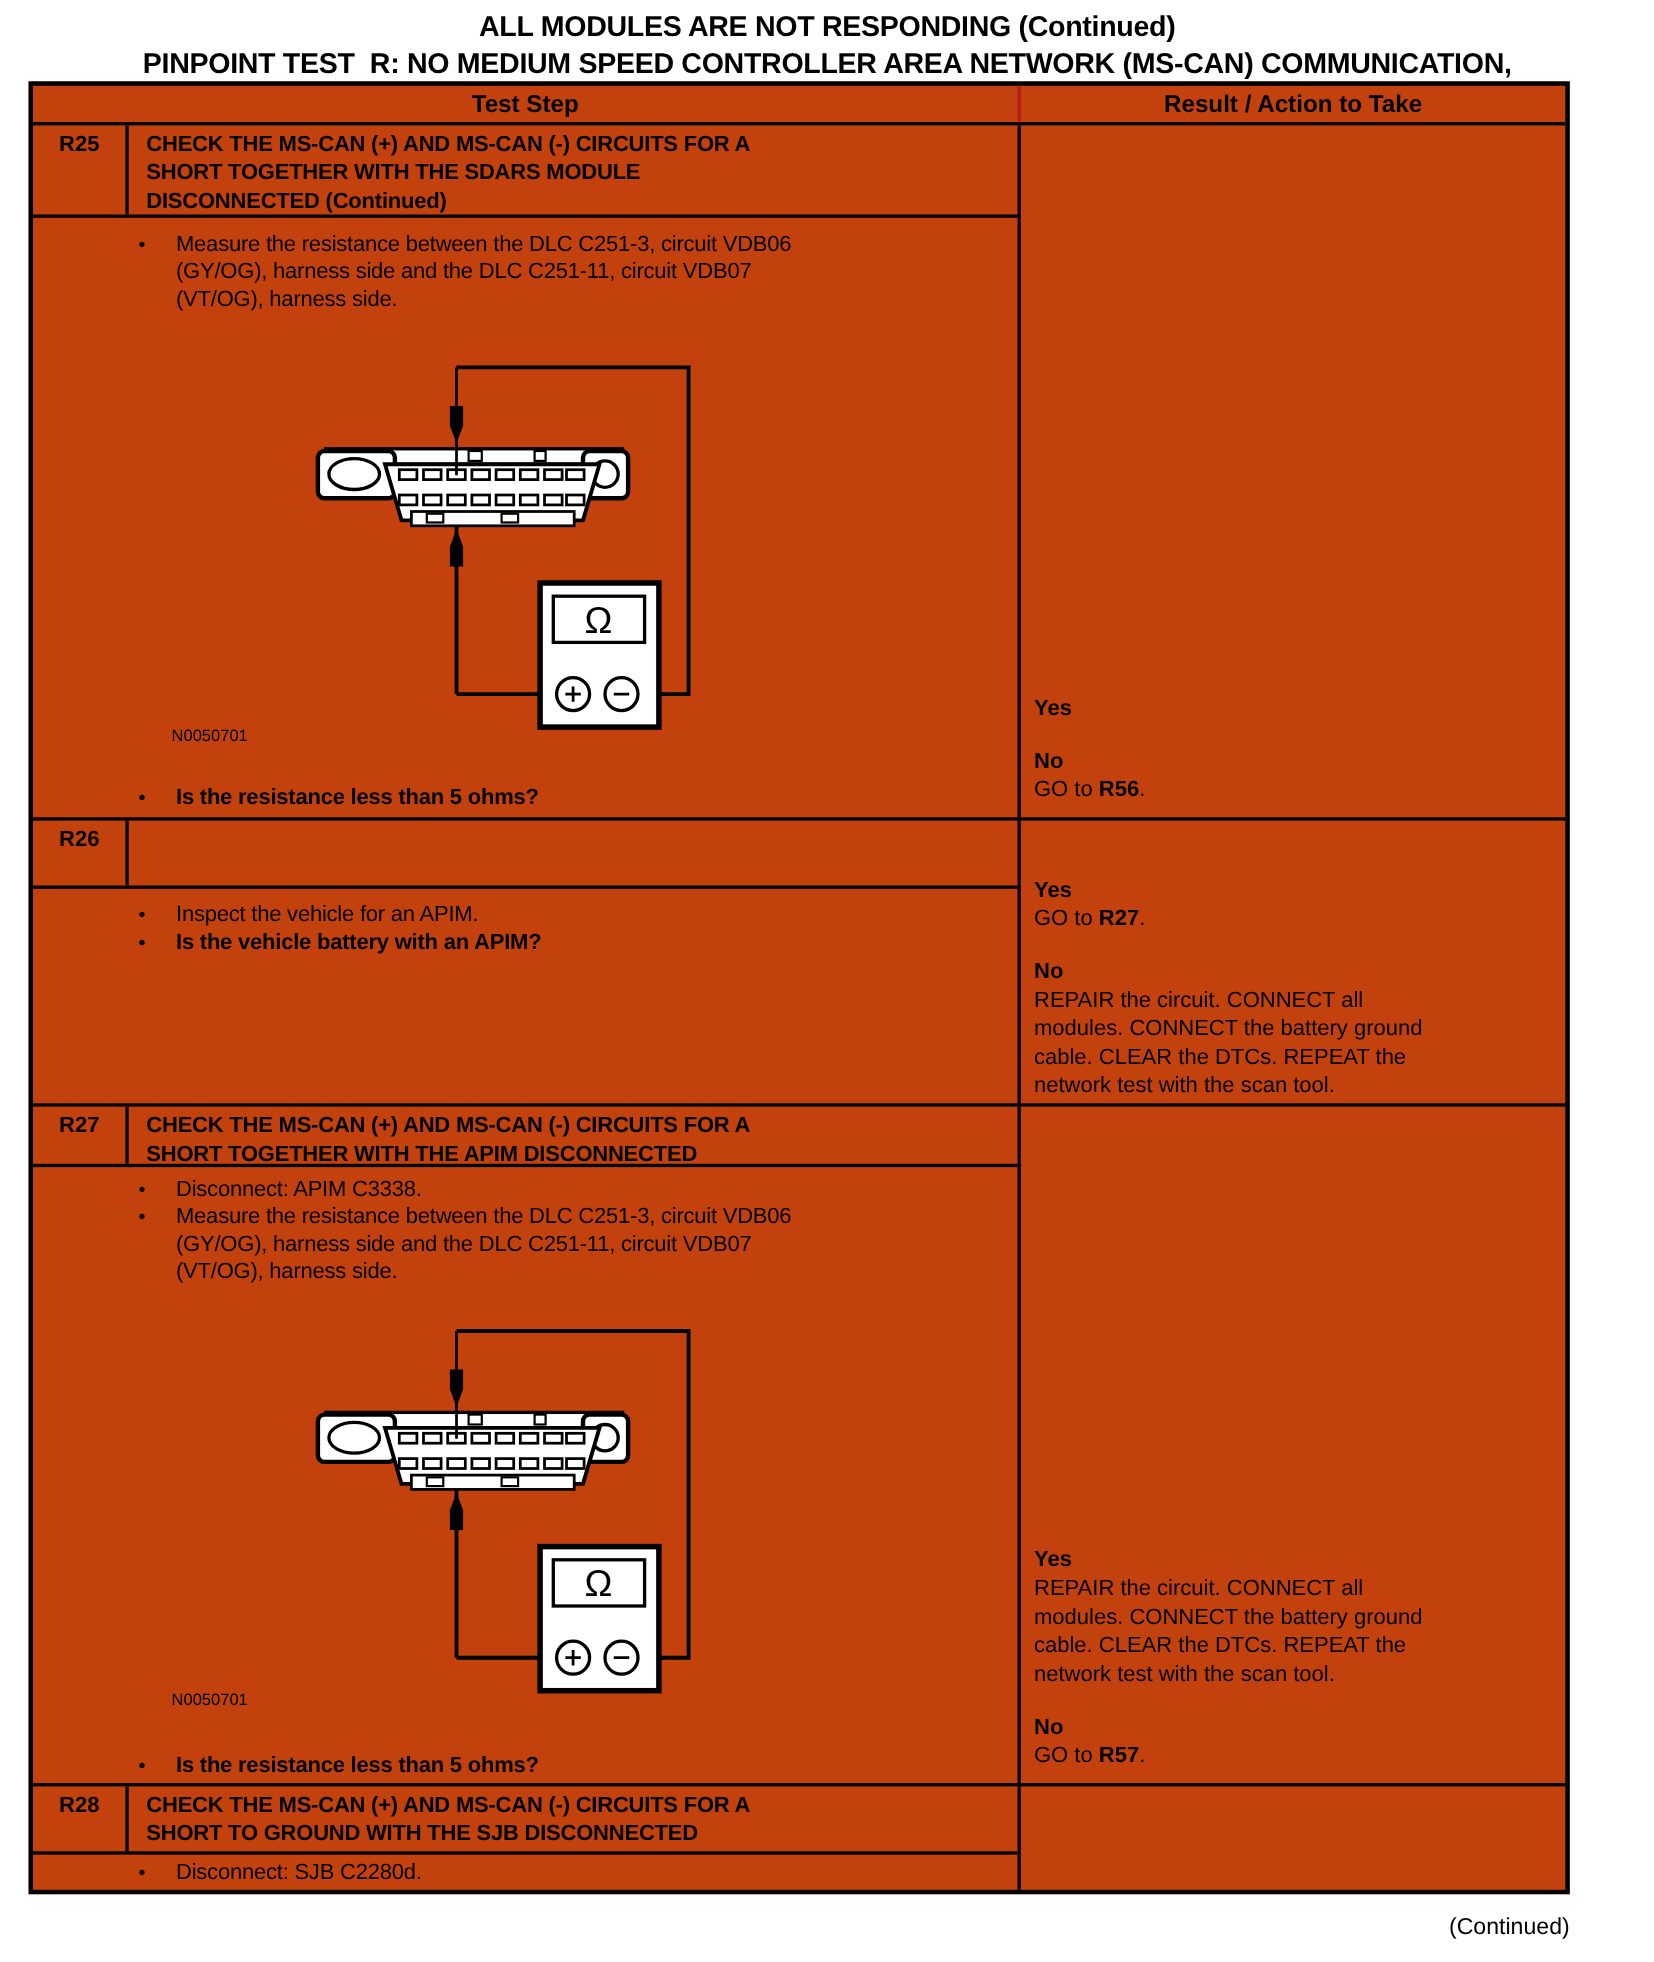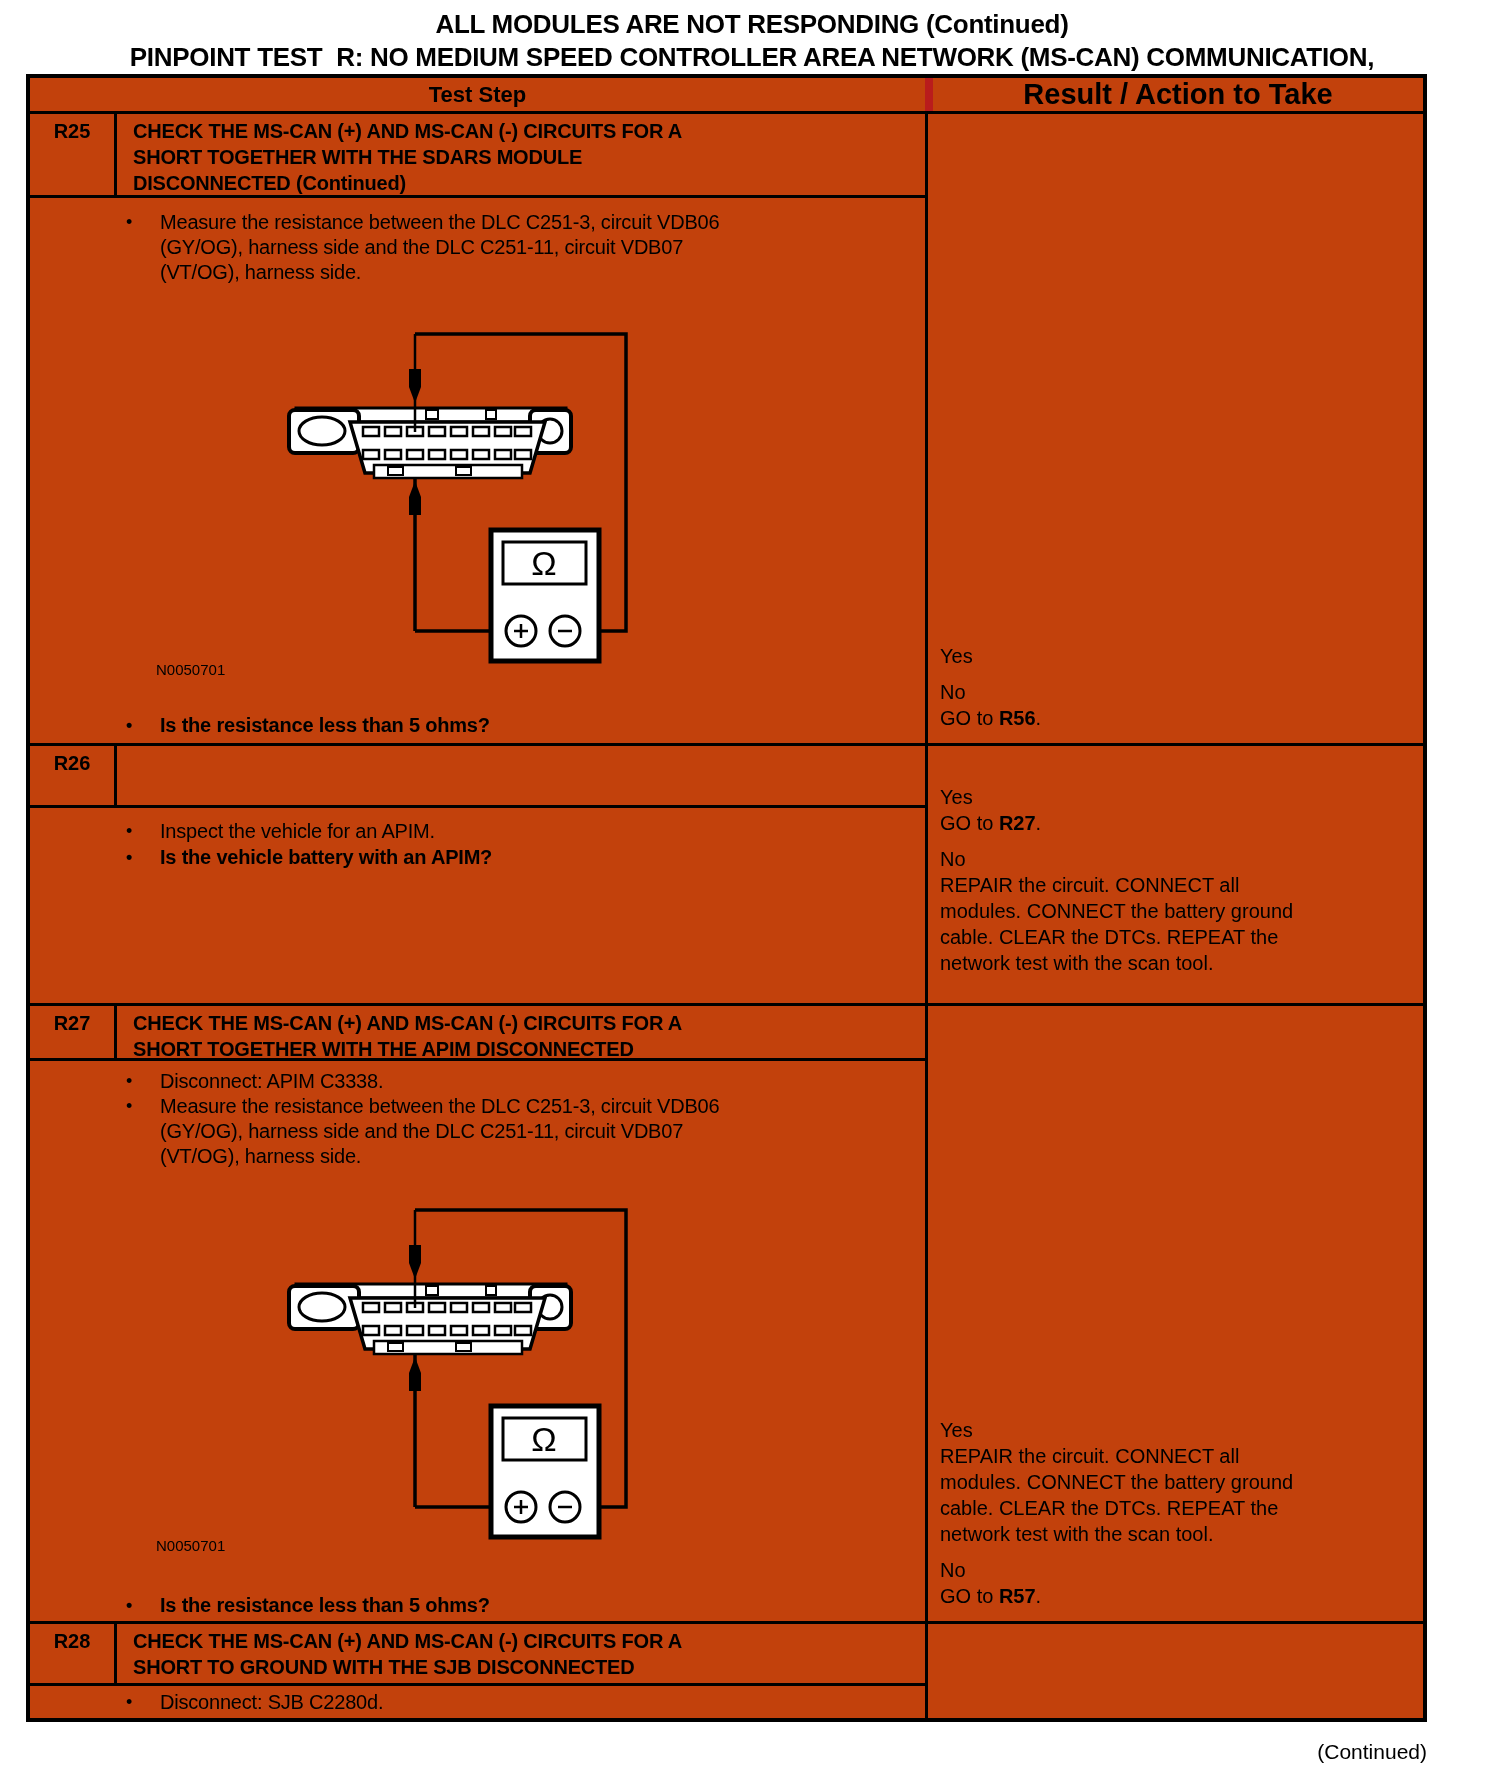--- a/index.html
+++ b/index.html
@@ -16,22 +16,22 @@
     letter-spacing:-0.3px;
   }
   
   .ptable {
     position:absolute; left:26px; top:74px; width:1401px;
     border:4px solid #000; background:#c2410c;
   }
   .thead-row { display:flex; height:36px; border-bottom:3px solid #000; }
   .th-left  { width:895px; display:flex; align-items:center; justify-content:center;
               font-weight:bold; font-size:22px; }
-  .th-right { flex:1; border-left:8px solid #b91c1c; display:flex; align-items:center;
-              justify-content:center; font-weight:bold; font-size:29px; }
+  .th-right { flex:1; border-left:3px solid #b91c1c; display:flex; align-items:center;
+              justify-content:center; font-weight:bold; font-size:22px; }
   .block { display:flex; border-bottom:3px solid #000; }
   .block:last-child { border-bottom:none;justify-content:space-between; }
   .block-left  { width:895px; display:flex; flex-direction:column; }
   .block-right { flex:1; border-left:3px solid #000; display:flex; flex-direction:column;
                  padding:0 12px; font-size:20px; line-height:26px; }
   .head { display:flex; border-bottom:3px solid #000; overflow:hidden; }
   .num  { width:87px; border-right:3px solid #000; text-align:center;
           font-weight:bold; font-size:20px; padding-top:6px; flex:none; }
   .rtitle { font-weight:bold; font-size:20px; line-height:26px;
             padding:4px 10px 0 16px; white-space:pre-line; letter-spacing:-0.2px; }
@@ -45,21 +45,21 @@
   .pt12{padding-top:12px;} .pt10{padding-top:10px;} .pt8{padding-top:8px;} .pt4{padding-top:4px;}
   .b26 .bullet{line-height:26px;}
   
   .figure { position:relative; width:560px; height:400px; margin-left:96px; flex:none; }
   .fig-mt16 { margin-top:16px; } .fig-mt8 { margin-top:8px; }
   .figlabel { position:absolute; left:30px; top:360px; font-size:15px; }
   .q-mt12 { margin-top:12px; } .q-mt16 { margin-top:16px; }
   
   .align-end { justify-content:flex-end; padding-bottom:12px; }
   .res-start { padding-top:38px; }
-  .res-item .ans { font-weight:normal; }
+  .res-item .ans { font-weight:bold;margin-top:12px; }
   .res-item .act { white-space:pre-line; }
   .res-item .act .b { font-weight:bold; }
   .res-gap { margin-top:10px; }
   
   .footer-note { position:absolute; top:1740px; left:26px; width:1401px;
                  text-align:right; font-size:21px; }
   svg { display:block; }
 </style>
 </head>
 <body>

